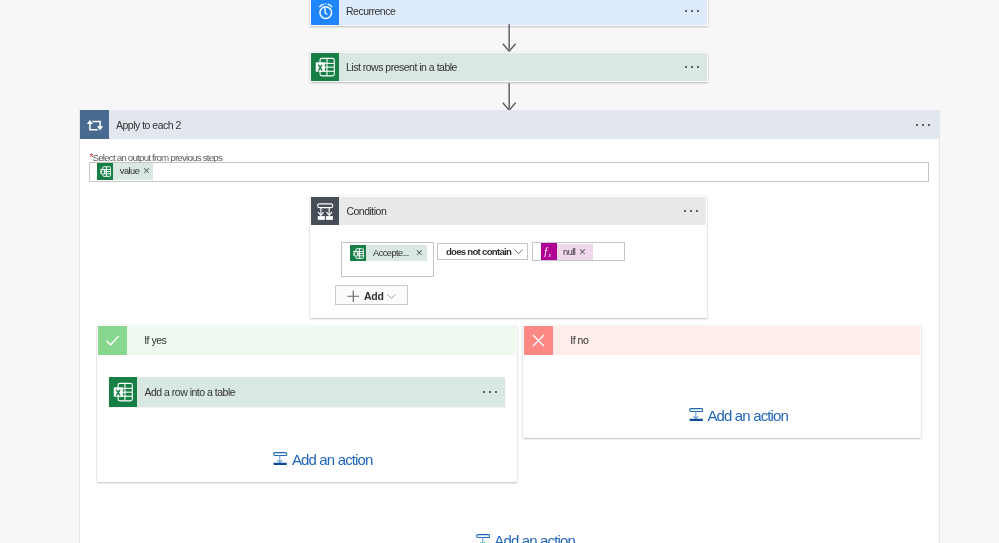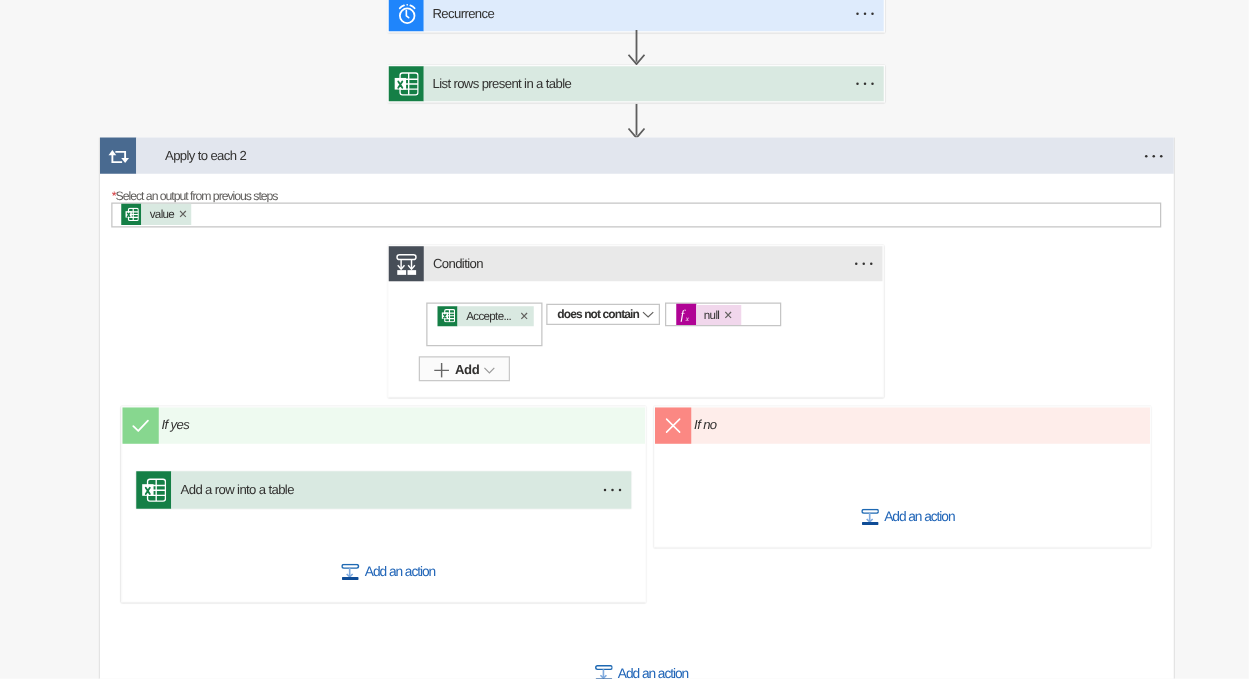--- a/index.html
+++ b/index.html
@@ -20,21 +20,21 @@
   .ellipsis i{width:2px;height:2px;border-radius:50%;background:#323130;display:block;}
 
   
   .arrow{position:absolute;}
 
   
   #loopScope{position:absolute;}
   .scope-head{position:absolute;display:flex;align-items:stretch;box-sizing:border-box;}
   .scope-head-icon{width:29px;flex:0 0 29px;background:#496a90;display:flex;align-items:center;justify-content:center;}
   .scope-head-body{flex:1;background:#e2e6ee;display:flex;align-items:center;justify-content:space-between;
-                   padding-left:23px;padding-right:9.2px;}
+                   padding-left:7px;padding-right:9.2px;}
 
   .req-label{position:absolute;font-size:9.8px;letter-spacing:-0.82px;color:#605e5c;white-space:nowrap;}
   .req-star{color:#d13438;font-size:10px;}
 
   .tokenbox{position:absolute;box-sizing:border-box;border:1px solid #c5c5c5;background:#fff;}
   .token{display:inline-flex;align-items:center;height:16.3px;}
   .token-ic{width:16.3px;height:16.3px;flex:0 0 16.3px;display:flex;align-items:center;justify-content:center;}
   .token-tx{display:inline-flex;align-items:center;height:16.3px;padding:0 2.8px 0 6.3px;font-size:10px;color:#323130;}
   .token-x{font-size:9px;}
   .token-x{font-size:9px;color:#605e5c;margin-left:3.4px;letter-spacing:0;}
@@ -46,24 +46,24 @@
            justify-content:space-between;padding:0 3.2px 0 7.9px;font-size:10px;color:#323130;white-space:nowrap;font-weight:bold;}
   .cond-right{box-sizing:border-box;border:1px solid #c5c5c5;background:#fff;}
   .addbtn{position:absolute;box-sizing:border-box;border:1px solid #c9c9c9;background:#fbfbfb;
           font-size:11px;color:#323130;font-weight:600;}
 
   
   .branch{position:absolute;box-sizing:border-box;border:1px solid #fcfcfc;background:#fff;
           box-shadow:0 0.6px 1.8px rgba(0,0,0,.22), 0 0 1px rgba(0,0,0,.12);}
   .branch-head{display:flex;align-items:stretch;height:29px;}
   .branch-head-ic{width:29px;flex:0 0 29px;display:flex;align-items:center;justify-content:center;}
-  .branch-head-tx{flex:1;display:flex;align-items:center;padding-left:2px;font-size:11.5px;color:#323130;font-style:italic;}
+  .branch-head-tx{flex:1;display:flex;align-items:center;padding-left:17px;font-size:11.5px;color:#323130;}
 
   .addaction{position:absolute;display:flex;align-items:center;gap:4px;}
-  .addaction span{font-size:11px;letter-spacing:-0.85px;color:#2266b8;}
+  .addaction span{font-size:15px;letter-spacing:-0.85px;color:#2266b8;}
   .branch-head-tx{font-size:10.5px;letter-spacing:-0.5px;padding-bottom:1.4px;}
   .cond-op{font-size:9.6px;letter-spacing:-0.72px;}
   .token-tx{font-size:9.3px;letter-spacing:-0.55px;}
   .addbtn{font-size:10.5px;letter-spacing:-0.3px;}
 </style>
 </head>
 <body>
 
 <div id="canvas">
 

